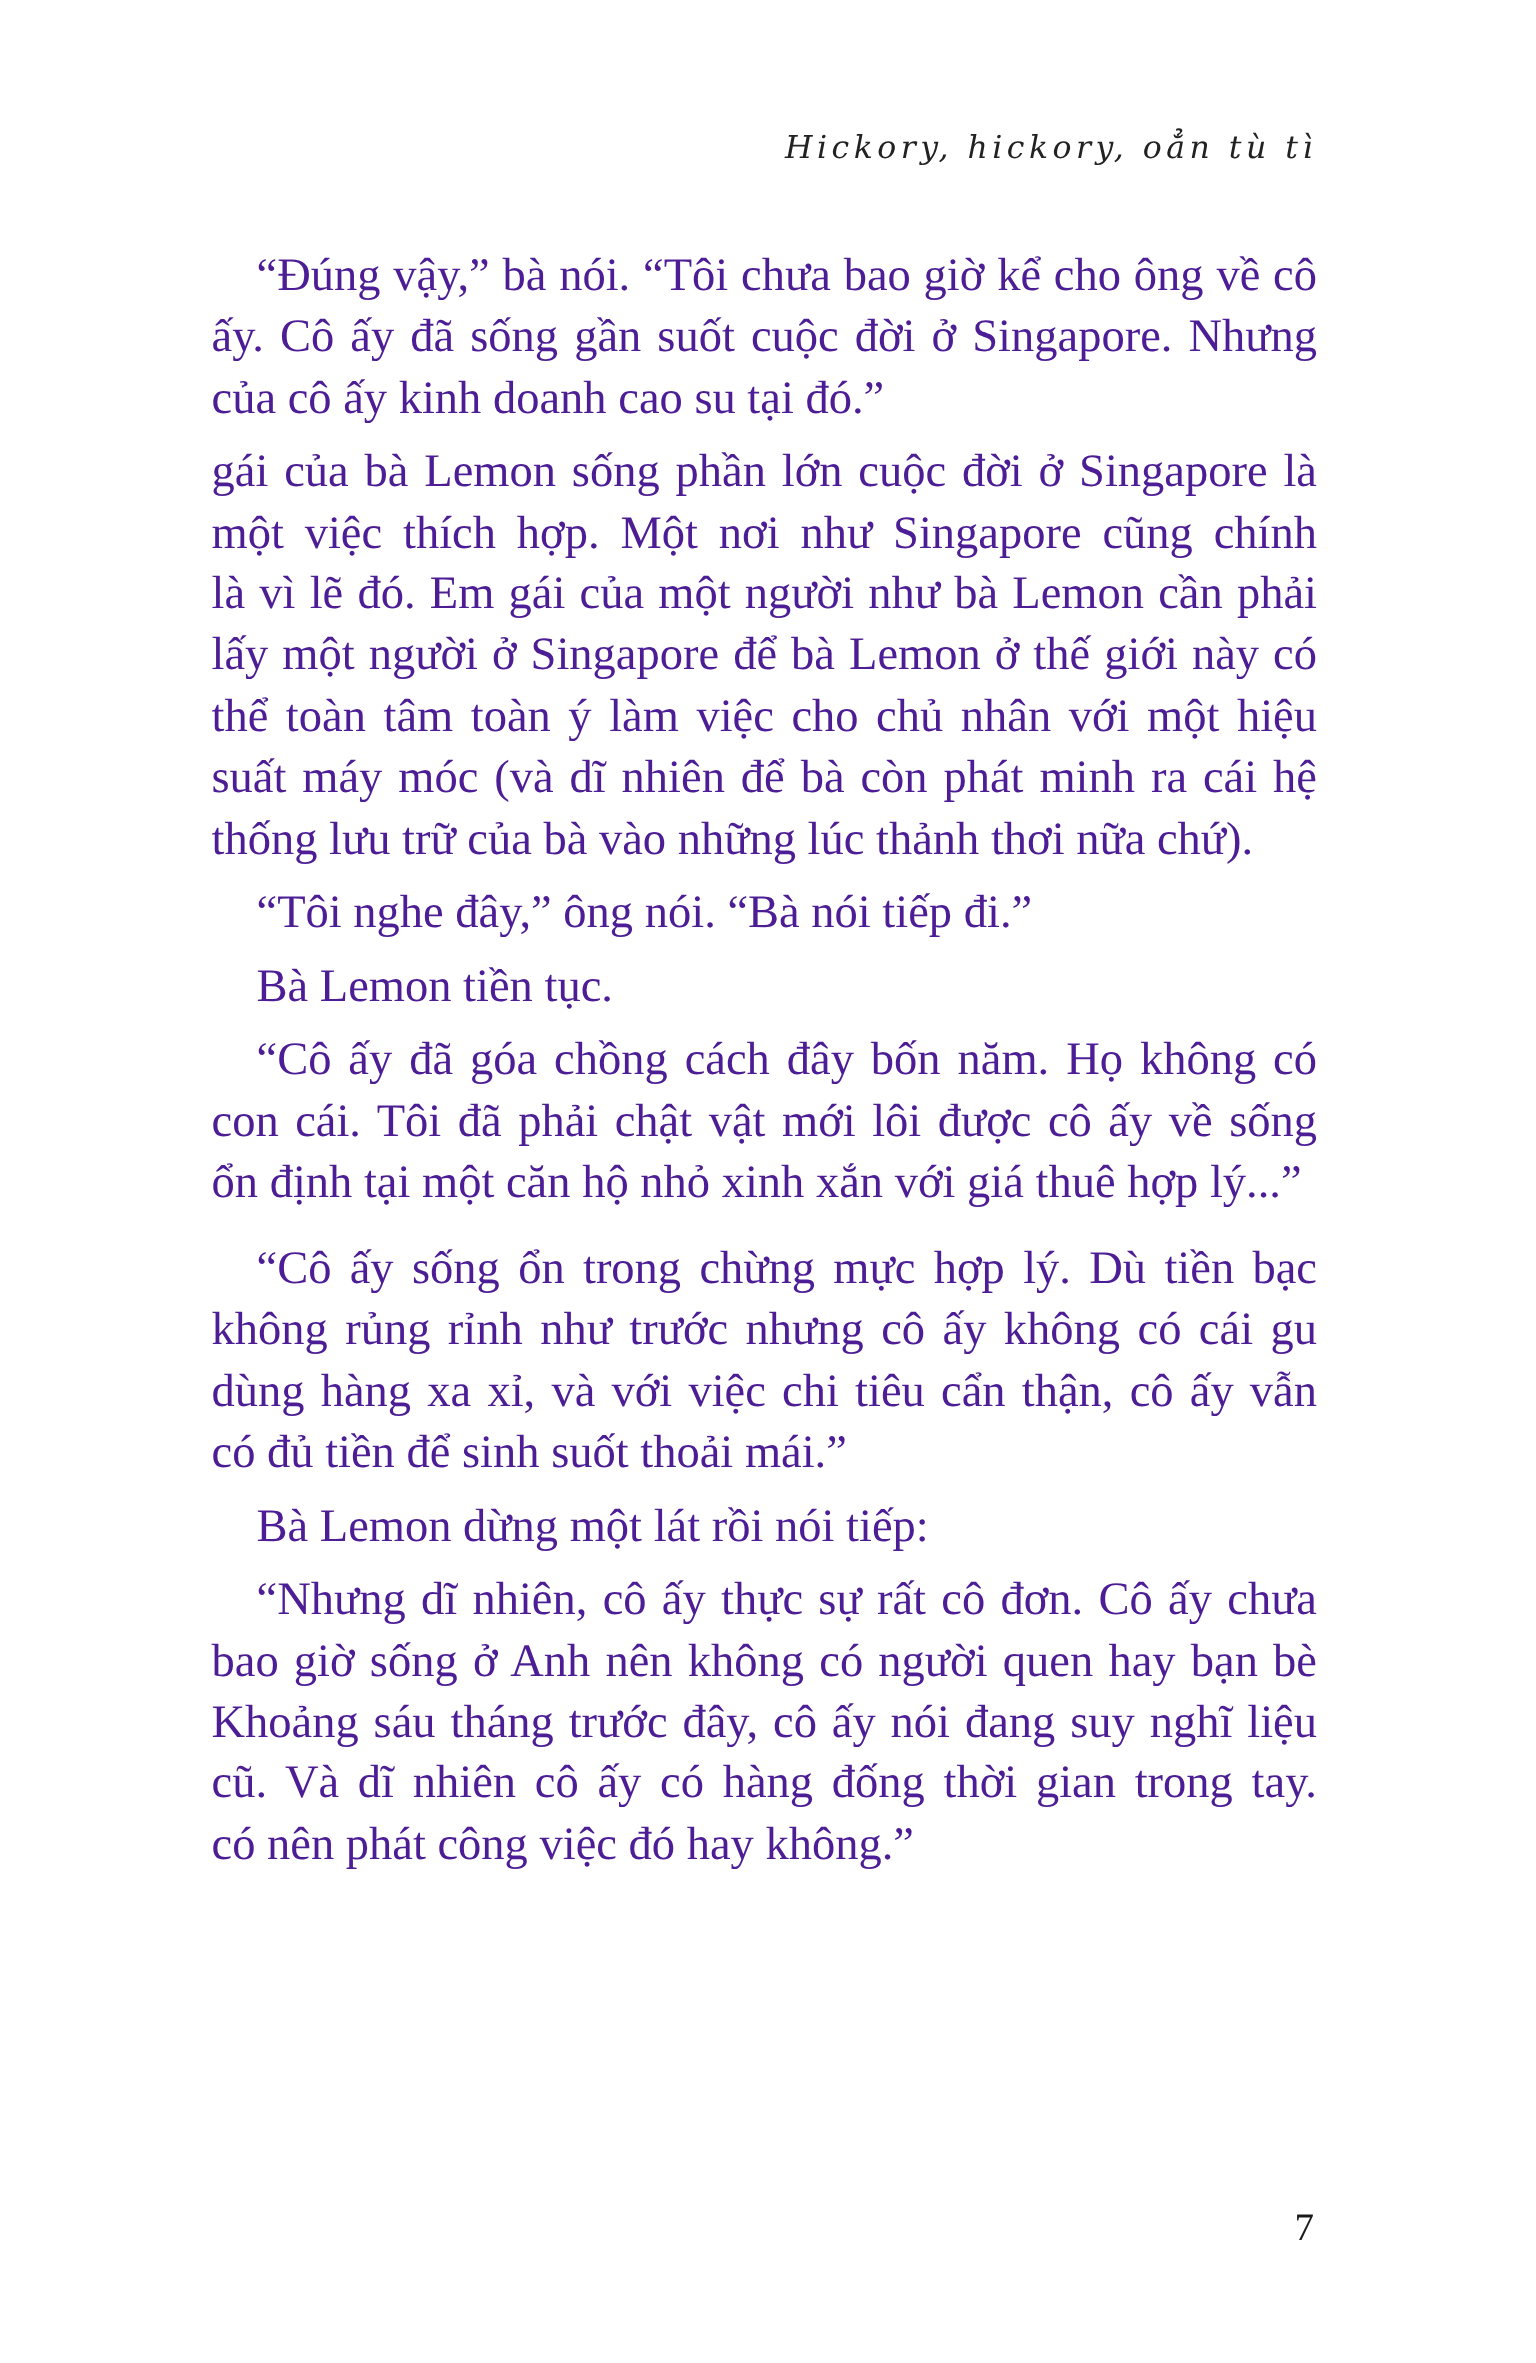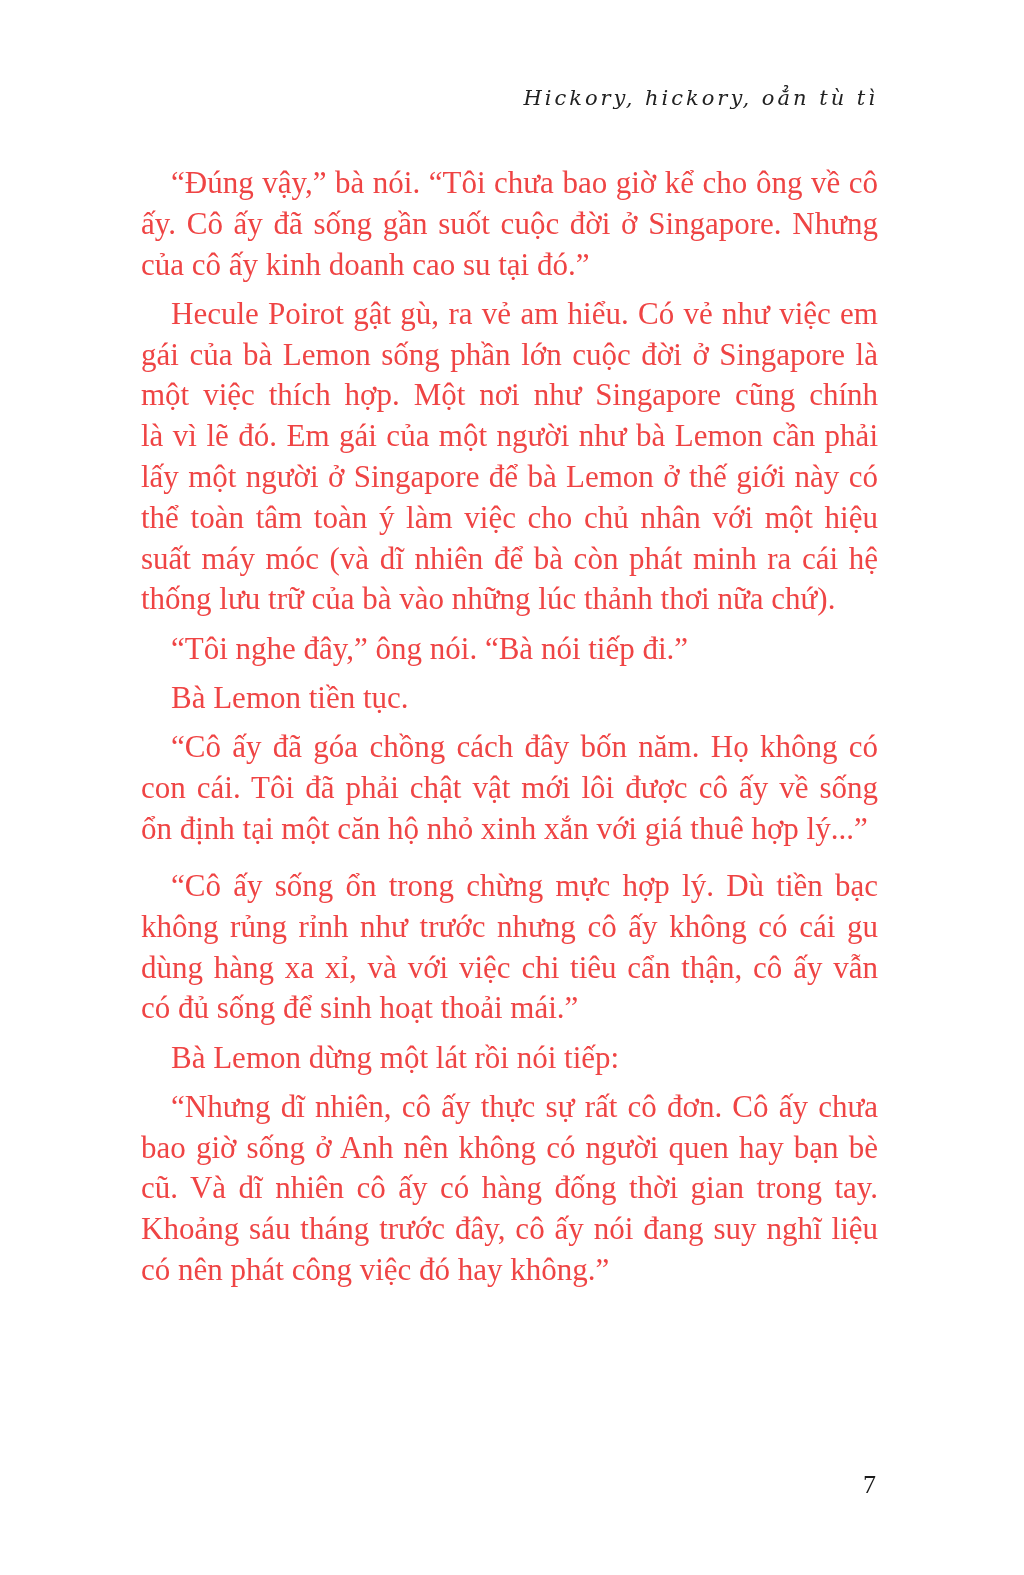--- a/index.html
+++ b/index.html
@@ -32,21 +32,21 @@
       color: #222;
       white-space: nowrap;
     }
     .body-text {
       position: absolute;
       left: 141px;
       top: 163px;
       width: 737px;
       font-family: "Liberation Serif", serif;
       font-size: 31px;
-      color: #ef4444;
+      color: #4c1d95;
     }
     .line {
       height: 40.8px;
       line-height: 40.8px;
       white-space: nowrap;
       text-align: justify;
       text-align-last: justify;
     }
     .line.indent { padding-left: 30px; }
     .line.last { text-align-last: left; }
@@ -70,21 +70,20 @@
   <div class="body-text">
 
     <div>
       <div class="line indent">“Đúng vậy,” bà nói. “Tôi chưa bao giờ kể cho ông về cô</div>
       <div class="line">ấy. Cô ấy đã sống gần suốt cuộc đời ở Singapore. Nhưng</div>
       <div class="line last">của cô ấy kinh doanh cao su tại đó.”</div>
     </div>
     <div class="para-gap"></div>
 
     <div>
-      <div class="line indent">Hecule Poirot gật gù, ra vẻ am hiểu. Có vẻ như việc em</div>
       <div class="line">gái của bà Lemon sống phần lớn cuộc đời ở Singapore là</div>
       <div class="line">một việc thích hợp. Một nơi như Singapore cũng chính</div>
       <div class="line">là vì lẽ đó. Em gái của một người như bà Lemon cần phải</div>
       <div class="line">lấy một người ở Singapore để bà Lemon ở thế giới này có</div>
       <div class="line">thể toàn tâm toàn ý làm việc cho chủ nhân với một hiệu</div>
       <div class="line">suất máy móc (và dĩ nhiên để bà còn phát minh ra cái hệ</div>
       <div class="line last">thống lưu trữ của bà vào những lúc thảnh thơi nữa chứ).</div>
     </div>
     <div class="para-gap"></div>
 
@@ -104,34 +103,34 @@
       <div class="line last">ổn định tại một căn hộ nhỏ xinh xắn với giá thuê hợp lý...”</div>
     </div>
     <div class="para-gap"></div>
 
     <div class="para-gap"></div>
 
     <div>
       <div class="line indent">“Cô ấy sống ổn trong chừng mực hợp lý. Dù tiền bạc</div>
       <div class="line">không rủng rỉnh như trước nhưng cô ấy không có cái gu</div>
       <div class="line">dùng hàng xa xỉ, và với việc chi tiêu cẩn thận, cô ấy vẫn</div>
-      <div class="line last">có đủ sống để sinh hoạt thoải mái.”</div>
+      <div class="line last">có đủ tiền để sinh suốt thoải mái.”</div>
     </div>
     <div class="para-gap"></div>
 
     <div>
       <div class="line indent last">Bà Lemon dừng một lát rồi nói tiếp:</div>
     </div>
     <div class="para-gap"></div>
 
     <div>
       <div class="line indent">“Nhưng dĩ nhiên, cô ấy thực sự rất cô đơn. Cô ấy chưa</div>
       <div class="line">bao giờ sống ở Anh nên không có người quen hay bạn bè</div>
+      <div class="line">Khoảng sáu tháng trước đây, cô ấy nói đang suy nghĩ liệu</div>
       <div class="line">cũ. Và dĩ nhiên cô ấy có hàng đống thời gian trong tay.</div>
-      <div class="line">Khoảng sáu tháng trước đây, cô ấy nói đang suy nghĩ liệu</div>
       <div class="line last">có nên phát công việc đó hay không.”</div>
     </div>
 
   </div>
 
   <div class="folio">7</div>
 
 </div>
 
 </body></html>

